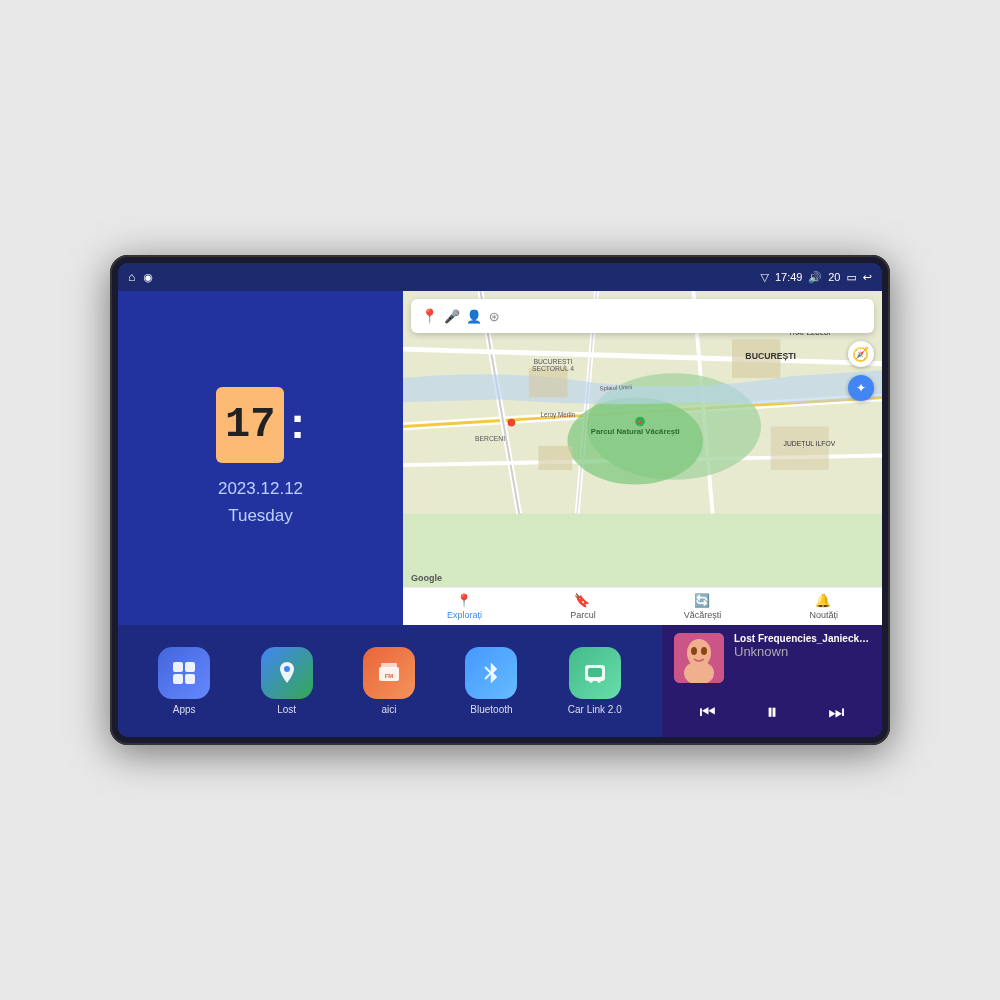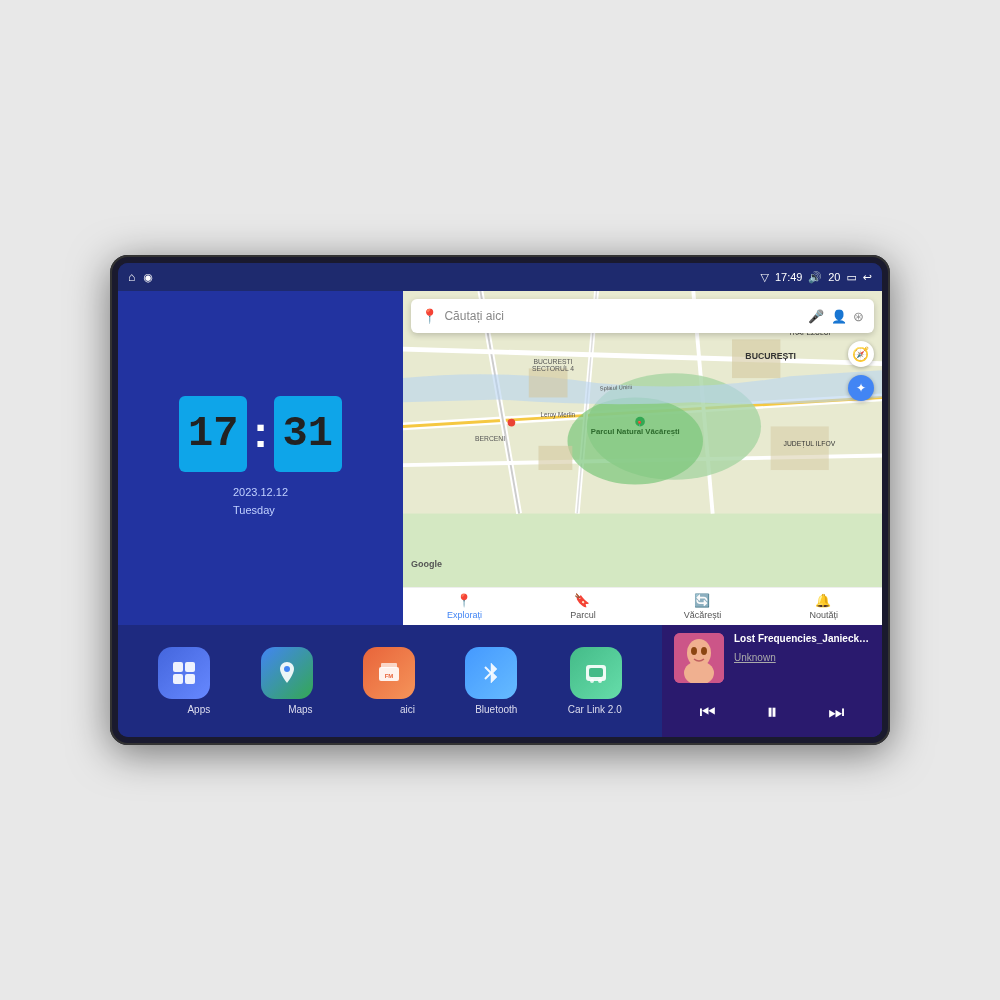--- a/index.html
+++ b/index.html
@@ -90,21 +90,21 @@
     }
 
     .clock-display {
       display: flex;
       gap: 6px;
       align-items: center;
       margin-bottom: 12px;
     }
 
     .clock-digit-block {
-      background: #0ea5e9;
+      background: #fdba74;
       border-radius: 6px;
       width: 68px;
       height: 76px;
       display: flex;
       align-items: center;
       justify-content: center;
       font-size: 42px;
       font-weight: 700;
       color: #222;
       font-family: 'Courier New', monospace;
@@ -112,21 +112,22 @@
 
     .clock-colon {
       font-size: 44px;
       font-weight: 700;
       color: white;
       margin-bottom: 4px;
     }
 
     .clock-date {
       color: #c0d0ff;
-      font-size: 11px;
+      font-size: 17px;
+      text-align: center;
       line-height: 1.6;
     }
 
     
     .map-panel {
       flex: 1;
       background: #d4e8c2;
       position: relative;
       overflow: hidden;
       display: flex;
@@ -214,21 +215,21 @@
       flex: 1;
       display: flex;
       align-items: center;
       justify-content: space-around;
       padding: 0 15px;
     }
 
     .app-icon-item {
       display: flex;
       flex-direction: column;
-      align-items: flex-end;
+      align-items: center;
       gap: 5px;
       cursor: pointer;
     }
 
     .app-icon-box {
       width: 52px;
       height: 52px;
       border-radius: 14px;
       display: flex;
       align-items: center;
@@ -286,24 +287,23 @@
     .music-title {
       font-size: 10px;
       color: white;
       white-space: nowrap;
       overflow: hidden;
       text-overflow: ellipsis;
       font-weight: 600;
     }
 
     .music-artist {
-      font-size: 10px;
+      font-size: 13px;
       color: #aaa;
-      margin-top: 8px;
-      text-decoration: underline;
+      margin-top: 0;
     }
 
     .music-controls {
       display: flex;
       align-items: center;
       justify-content: space-around;
       margin-top: 4px;
     }
 
     .music-btn {
@@ -346,21 +346,21 @@
       align-items: center;
       justify-content: center;
       font-size: 12px;
       color: white;
       box-shadow: 0 1px 4px rgba(0,0,0,0.3);
       z-index: 5;
     }
 
     .google-logo {
       position: absolute;
-      bottom: 56px;
+      bottom: 42px;
       left: 8px;
       font-size: 9px;
       color: #555;
       font-weight: 700;
       z-index: 5;
     }
   </style>
 </head>
 <body>
 
@@ -383,21 +383,20 @@
     </div>
 
     <div class="main-content">
 
       <div class="top-section">
 
         <div class="clock-panel">
           <div class="clock-display">
             <div class="clock-digit-block">17</div>
             <div class="clock-colon">:</div>
-            <div class="clock-digit-block">31</div>
           </div>
           <div class="clock-date">
             <div>2023.12.12</div>
             <div>Tuesday</div>
           </div>
         </div>
 
         <div class="map-panel">
 
           <svg class="map-svg-container" viewBox="0 0 495 230" xmlns="http://www.w3.org/2000/svg">
@@ -436,21 +435,20 @@
             <text x="220" y="102" font-size="6" fill="#555" text-anchor="middle" transform="rotate(-3, 220, 102)">Splaiul Unirii</text>
 
             <circle cx="245" cy="135" r="5" fill="#34a853"></circle>
             <text x="245" y="139" font-size="6" fill="white" text-anchor="middle">📍</text>
 
             <circle cx="112" cy="136" r="4" fill="#ea4335"></circle>
           </svg>
 
           <div class="map-search-bar">
             <span class="map-pin-icon">📍</span>
-            <span class="map-search-text">Căutați aici</span>
             <span class="map-mic-icon">🎤</span>
             <span class="map-account-icon">👤</span>
             <span class="map-layer-icon">⊛</span>
           </div>
 
           <div class="map-compass">🧭</div>
 
           <div class="map-location-btn">✦</div>
 
           <div class="google-logo">Google</div>
@@ -492,21 +490,21 @@
             <span class="app-icon-label">Apps</span>
           </div>
 
           <div class="app-icon-item">
             <div class="app-icon-box icon-maps">
               <svg width="28" height="28" viewBox="0 0 28 28">
                 <path d="M14 3 C10 3 7 6 7 10 C7 15 14 24 14 24 C14 24 21 15 21 10 C21 6 18 3 14 3Z" fill="white" opacity="0.9"></path>
                 <circle cx="14" cy="10" r="3" fill="#4285f4"></circle>
               </svg>
             </div>
-            <span class="app-icon-label">Maps</span>
+            <span class="app-icon-label">Lost</span>
           </div>
 
           <div class="app-icon-item">
             <div class="app-icon-box icon-radio">
               <svg width="28" height="28" viewBox="0 0 28 28">
                 <rect x="4" y="8" width="20" height="14" rx="2" fill="white" opacity="0.9"></rect>
                 <rect x="6" y="4" width="16" height="5" rx="1" fill="white" opacity="0.7"></rect>
                 <text x="14" y="19" font-size="6" fill="#e8643a" text-anchor="middle" font-weight="bold">FM</text>
               </svg>
             </div>

